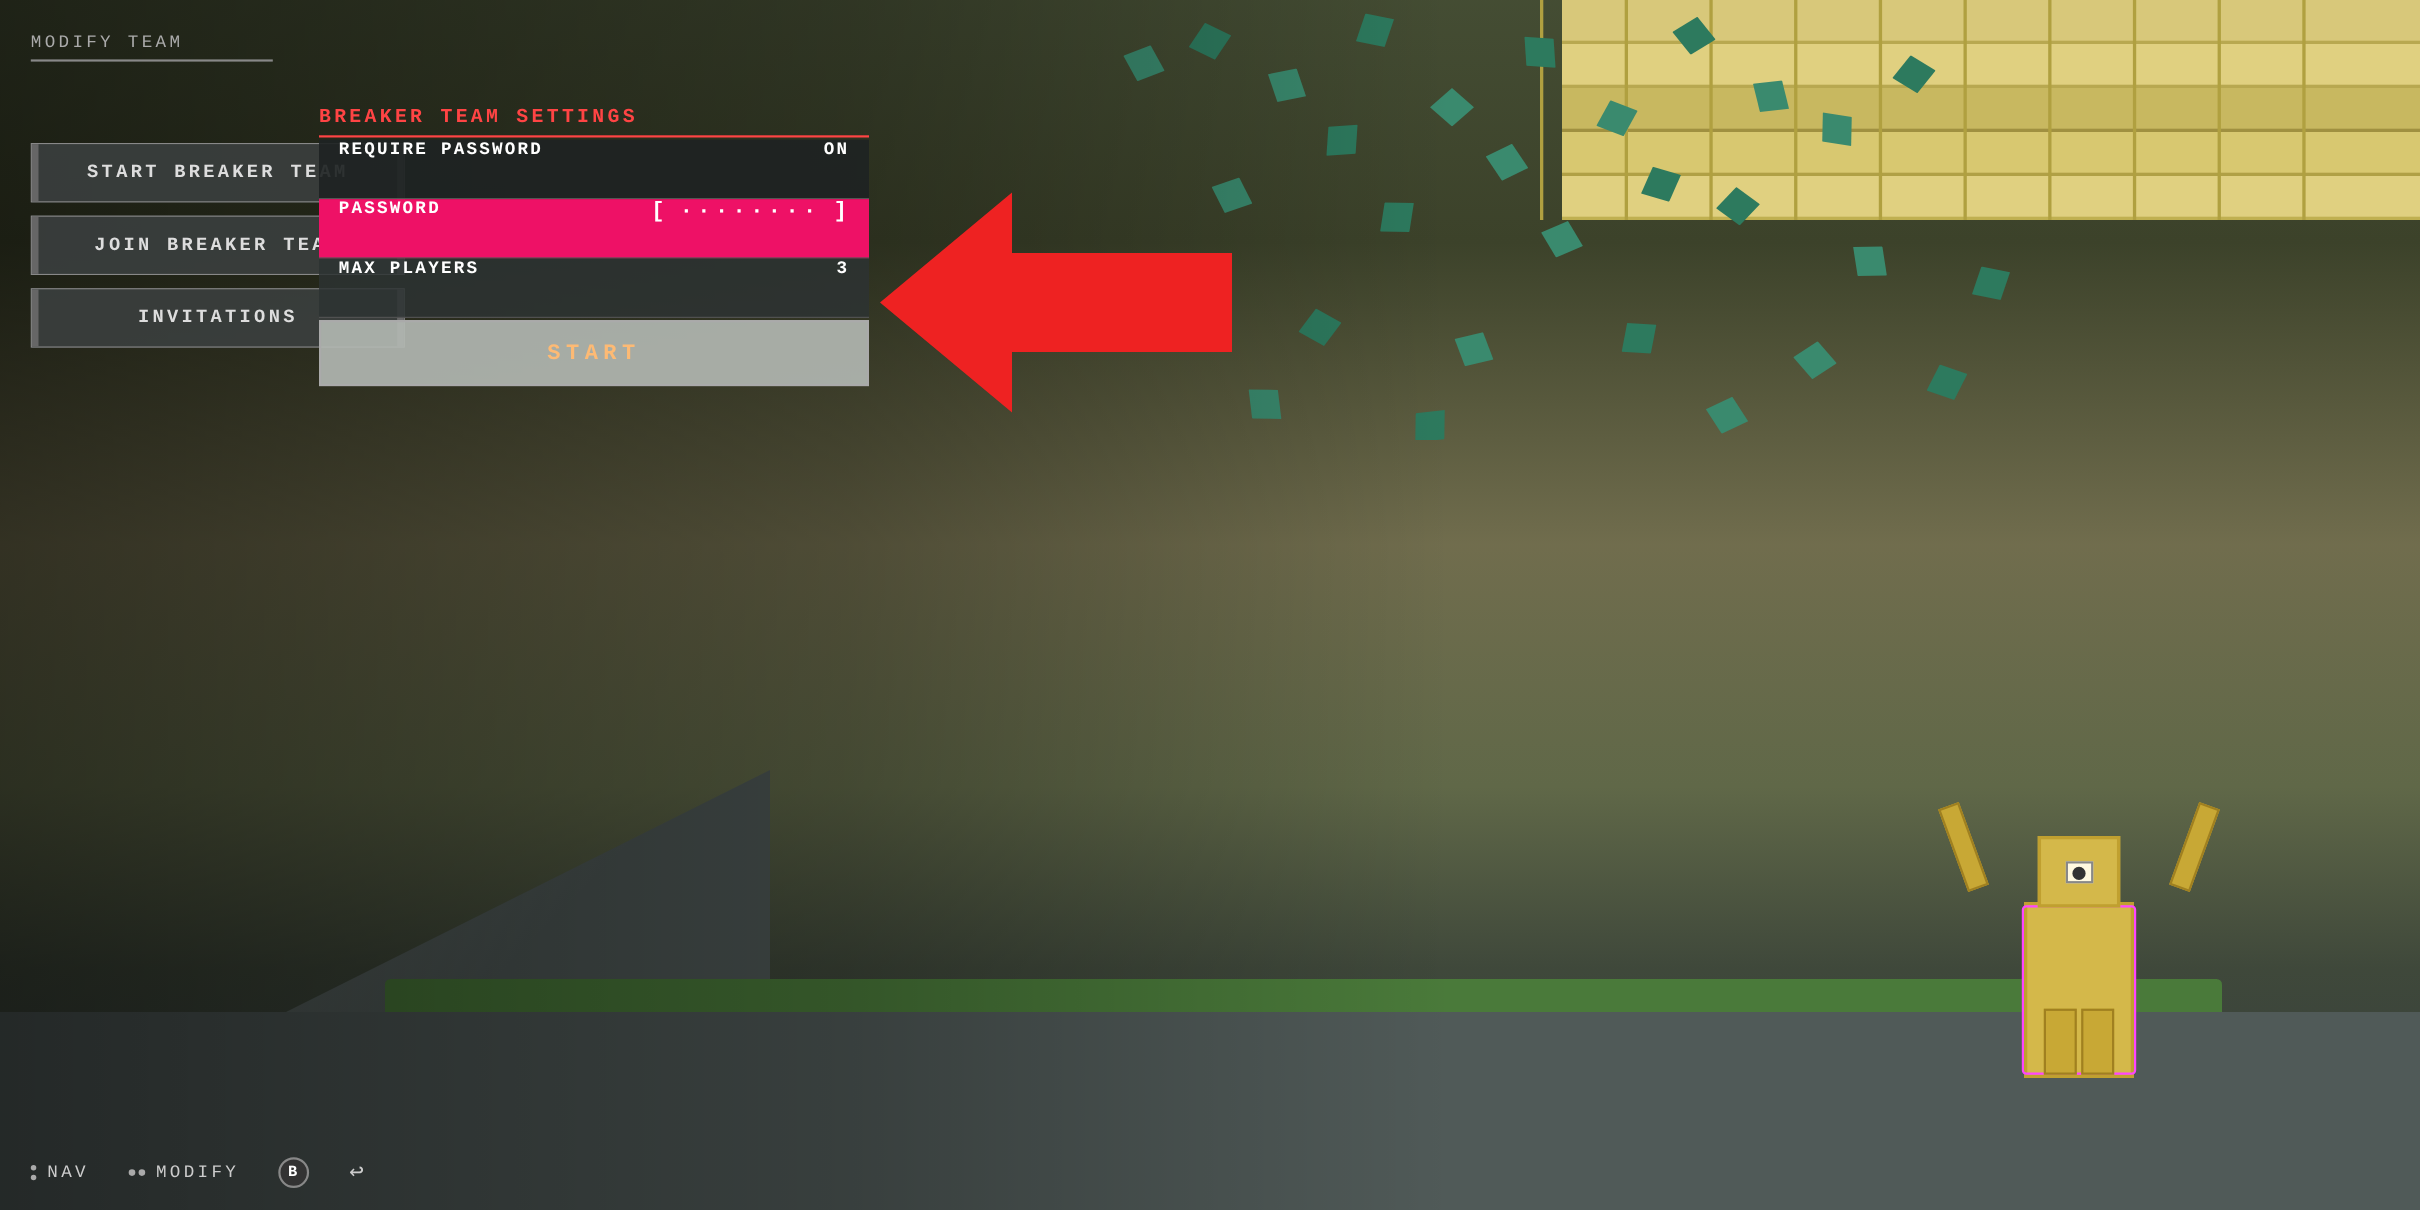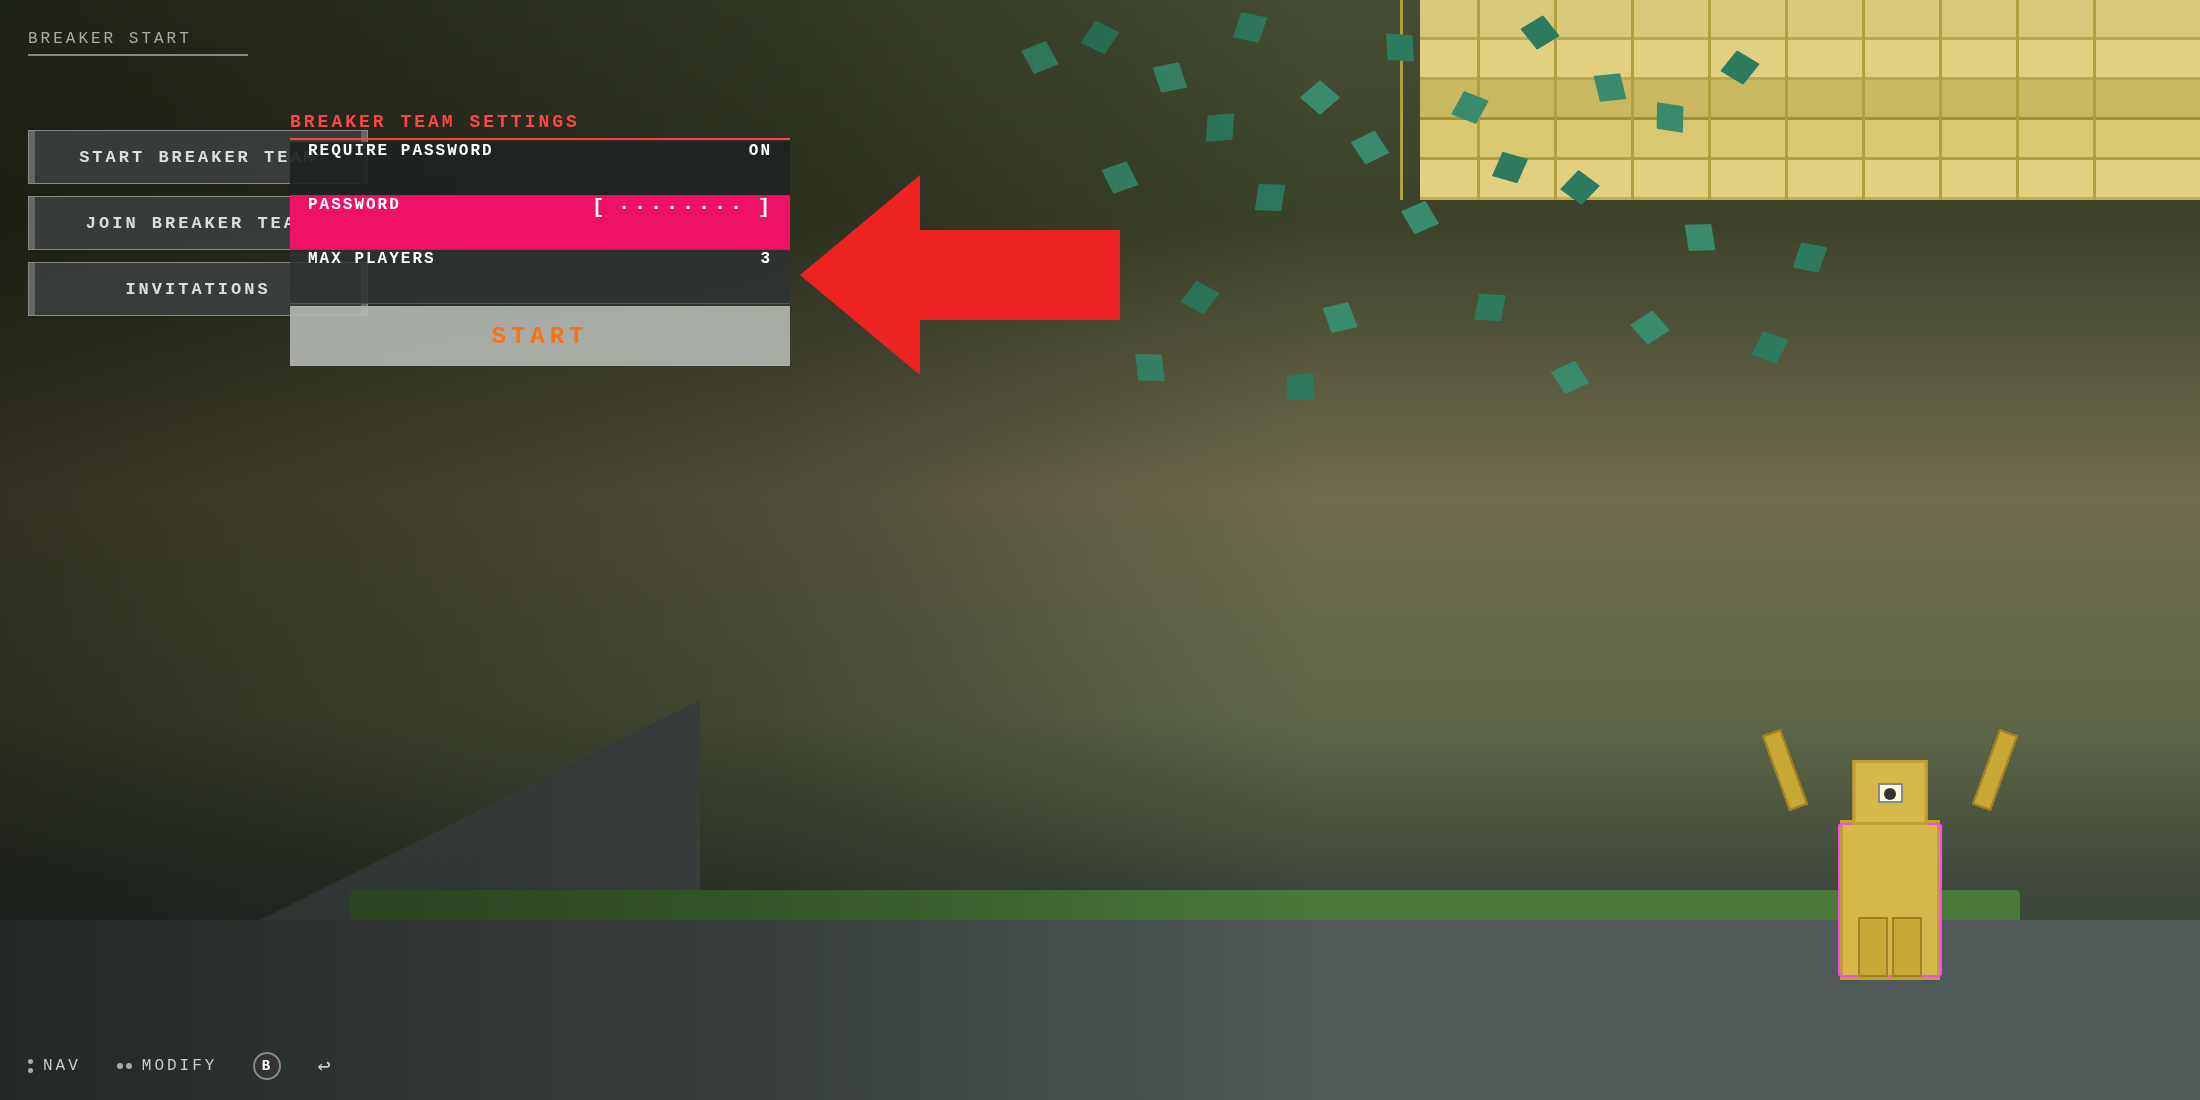--- a/index.html
+++ b/index.html
@@ -263,21 +263,21 @@
       width: 6px;
       background: #666;
     }
 
     .nav-btn::before { left: 0; }
     .nav-btn::after { right: 0; }
 
     
     .settings-panel {
       position: absolute;
-      top: 112px;
+      top: 97px;
       left: 290px;
       width: 500px;
     }
 
     .panel-title {
       font-size: 18px;
       font-weight: bold;
       color: #ff4444;
       letter-spacing: 3px;
       text-transform: uppercase;
@@ -346,23 +346,23 @@
       margin-top: 2px;
       border: 2px solid #aaa;
       background: rgba(180,185,180,0.9);
     }
 
     .start-btn {
       width: 100%;
       height: 56px;
       background: transparent;
       border: none;
-      color: #f97316;
+      color: #fdba74;
       font-family: 'Courier New', monospace;
-      font-size: 24px;
+      font-size: 20px;
       font-weight: 900;
       letter-spacing: 5px;
       text-transform: uppercase;
       cursor: pointer;
       display: flex;
       align-items: center;
       justify-content: center;
     }
 
     
@@ -539,21 +539,21 @@
 <div class="red-arrow">
   <svg class="arrow-svg" viewBox="0 0 320 260" xmlns="http://www.w3.org/2000/svg">
 
     <polygon points="0,130 120,30 120,85 320,85 320,175 120,175 120,230" fill="#ee2222"></polygon>
   </svg>
 </div>
 
 <div class="ui-layer">
 
   <div class="header">
-    <div class="header-subtitle">BREAKER START</div>
+    <div class="header-subtitle">MODIFY TEAM</div>
     <div class="header-line"></div>
   </div>
 
   <div class="nav-buttons">
     <button class="nav-btn">START BREAKER TEAM</button>
     <button class="nav-btn">JOIN BREAKER TEAM</button>
     <button class="nav-btn">INVITATIONS</button>
   </div>
 
   <div class="settings-panel">

